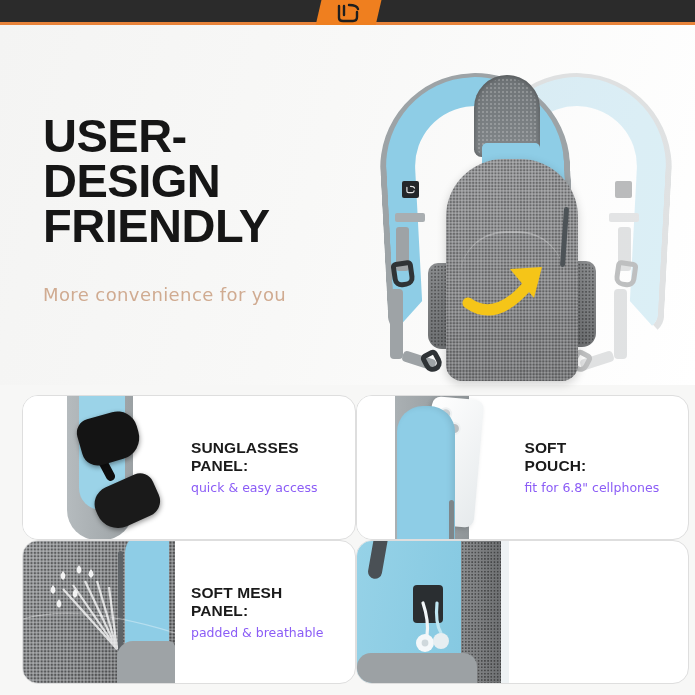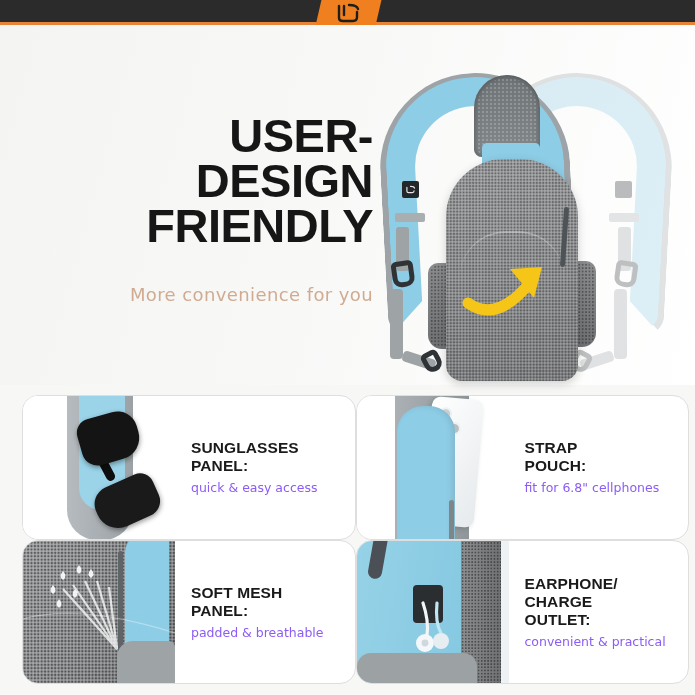--- a/index.html
+++ b/index.html
@@ -28,21 +28,20 @@
   }
   .logo-glyph{
     transform:skewX(13deg);
     display:block;
   }
 
   
   .hero{
     position:absolute; left:0; top:25px; width:695px; height:360px;
     background:linear-gradient(105deg,#f4f4f3 0%,#f8f8f7 45%,#ffffff 100%);
-    text-align:right;
   }
   .hero-text{
     position:absolute; left:43px; top:88px; width:330px;
   }
   .hero-title{
     font-size:47px; line-height:0.96; font-weight:900;
     letter-spacing:-0.5px; color:#161616;
     font-family:"Liberation Sans", sans-serif;
   }
   .hero-title span{ display:block; }
@@ -451,21 +450,21 @@
       <div class="p2-grey"></div>
       <div class="p2-phone">
         <div class="p2-cam1"></div>
         <div class="p2-cam2"></div>
       </div>
       <div class="p2-blue"></div>
       <div class="p2-zip"></div>
     </div>
     <div class="card-body">
       <div class="card-title">
-        <span>STRAP</span>
+        <span>SOFT</span>
         <span>POUCH:</span>
       </div>
       <div class="card-sub">fit for 6.8" cellphones</div>
     </div>
   </div>
 
   <div class="card">
     <div class="card-photo">
       <div class="p3-bg"></div>
       <div class="p3-blue"></div>
@@ -508,23 +507,15 @@
       <div class="p4-outlet"></div>
       <svg class="p4-buds" viewBox="0 0 60 66">
         <path d="M16 4 Q22 22 20 36" fill="none" stroke="#f2f6f8" stroke-width="3.2" stroke-linecap="round"></path>
         <path d="M30 4 Q28 24 34 34" fill="none" stroke="#bfe6f2" stroke-width="3.2" stroke-linecap="round"></path>
         <circle cx="18" cy="44" r="9" fill="#f4f8fa"></circle>
         <circle cx="34" cy="42" r="8" fill="#e7eef1"></circle>
         <circle cx="18" cy="44" r="3.4" fill="#cfd8dc"></circle>
       </svg>
       <div class="p4-bottomband"></div>
     </div>
-    <div class="card-body">
-      <div class="card-title">
-        <span>EARPHONE/</span>
-        <span>CHARGE</span>
-        <span>OUTLET:</span>
-      </div>
-      <div class="card-sub">convenient &amp; practical</div>
-    </div>
   </div>
 
 </div>
 
 </body></html>

